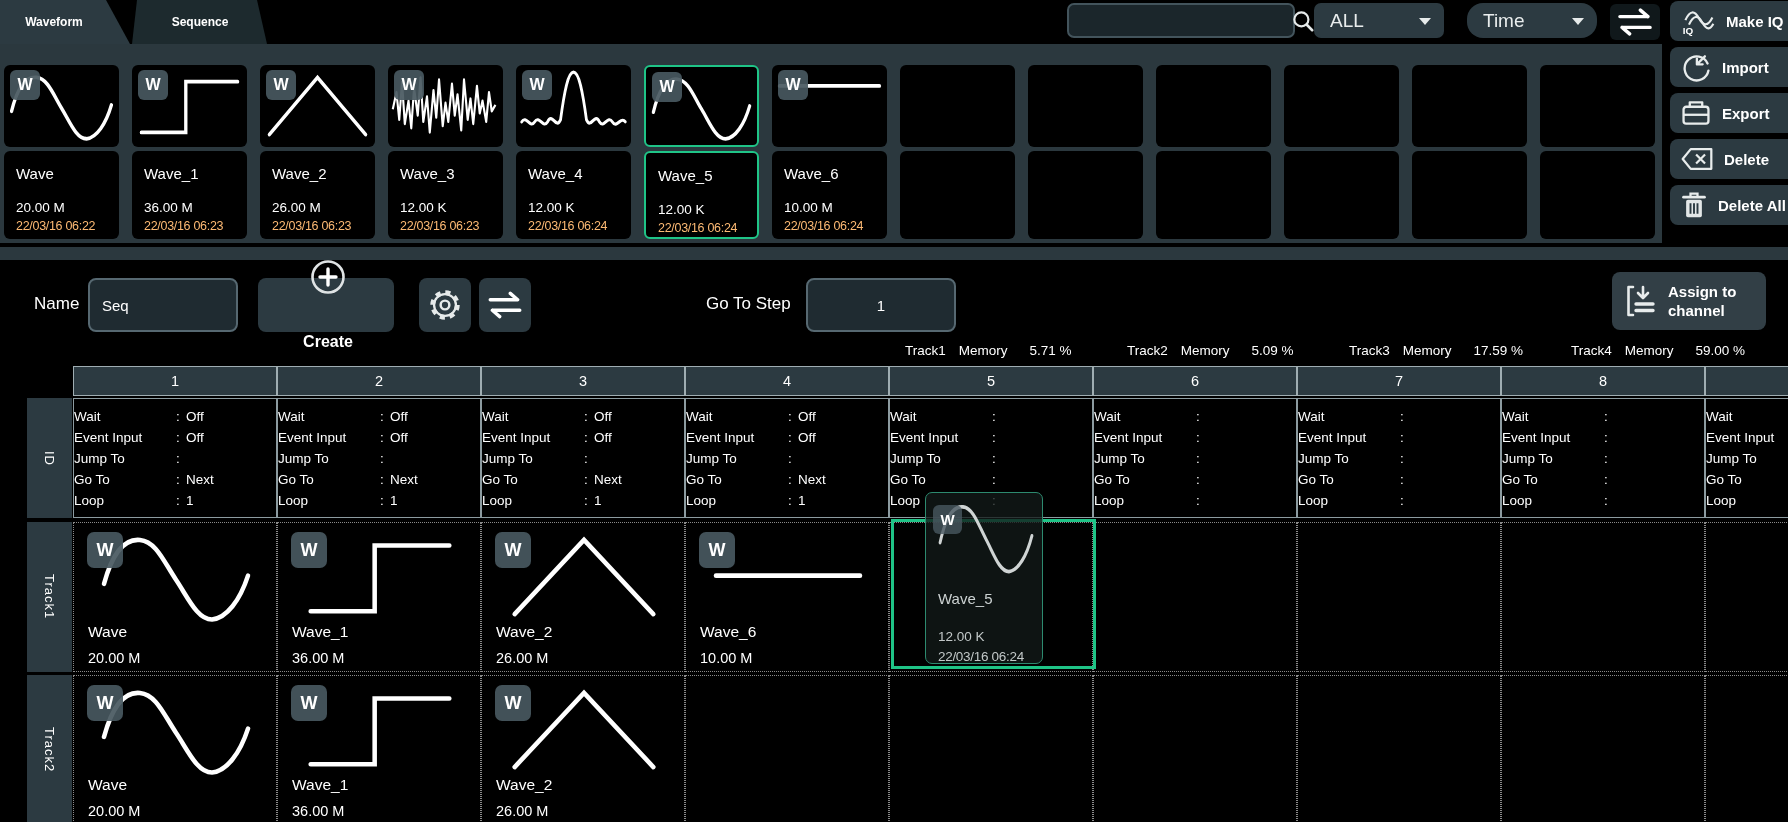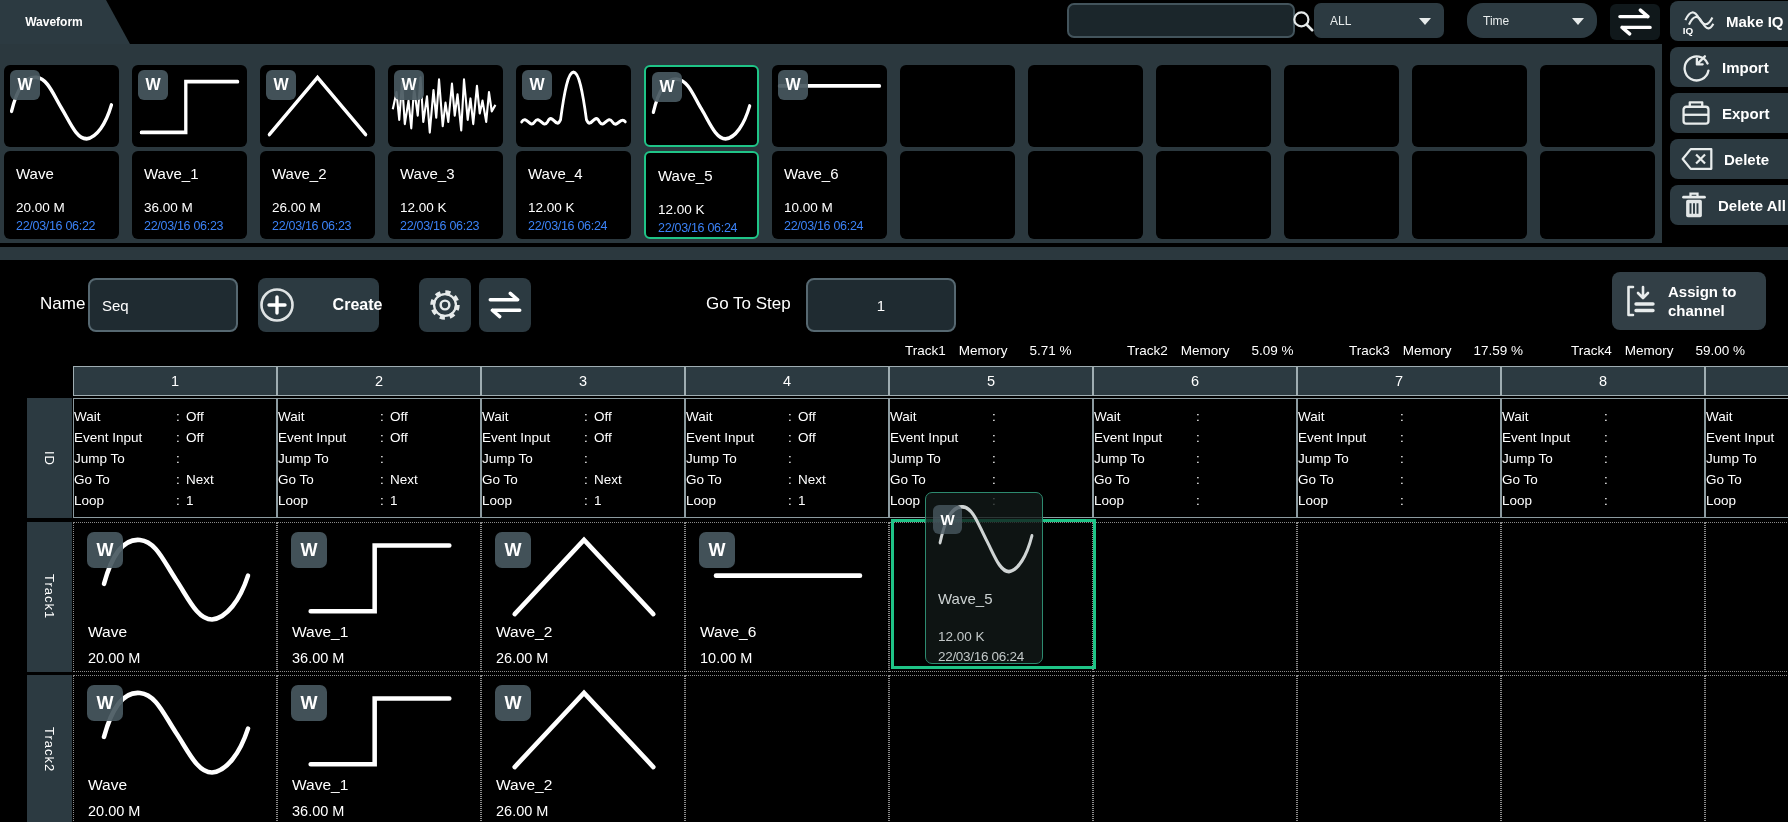--- a/index.html
+++ b/index.html
@@ -11,21 +11,21 @@
   .tab { position:absolute; top:0; height:44px; display:flex; align-items:center; justify-content:center;
          font-size:12px; font-weight:bold; color:#fff; }
   .tab-wave { left:0; width:130px; background:#2c3a41; clip-path:polygon(0 0,106px 0,130px 44px,0 44px); padding-right:22px; }
   .tab-seq  { left:131px; width:138px; background:#1d2a2e; clip-path:polygon(6px 0,126px 0,136px 44px,1px 44px); }
   .searchbox { position:absolute; left:1067px; top:3px; width:228px; height:35px; background:#1b262b;
                border:2px solid #43545c; border-radius:7px; display:flex; align-items:center; }
   .searchbox input { flex:1; background:transparent; border:none; outline:none; color:#fff;
                      font-size:15px; padding:0 8px 0 14px; font-family:inherit; }
   .dd { position:absolute; top:3px; height:35px; background:#2c3a41; border-radius:7px;
         display:flex; align-items:center; justify-content:space-between; padding:0 12px 0 16px;
-        font-size:12px; color:#e9eded; cursor:default; }
+        font-size:19px; color:#e9eded; cursor:default; }
   .dd-all { left:1314px; width:130px; }
   .dd-time { left:1467px; width:130px;border-radius:16px; }
   .swapbtn { position:absolute; left:1610px; top:4px; width:50px; height:36px; background:#10181b;
              border-radius:6px; display:flex; align-items:center; justify-content:center; }
 
   
   .panelbtn { position:absolute; left:1670px; width:140px; height:40px; background:#2c3a41; border-radius:8px;
               display:flex; align-items:center; gap:10px; padding-left:10px; font-size:15px; font-weight:bold; color:#fff; }
 
   
@@ -34,31 +34,31 @@
   .tile { width:115px; flex:0 0 115px; }
   .thumb { position:relative; width:115px; height:82px; background:#000; border-radius:6px; overflow:hidden; }
   .info  { position:relative; width:115px; height:88px; background:#000; border-radius:6px; margin-top:4px; padding:14px 0 0 12px; }
   .tile.sel .thumb, .tile.sel .info { border:2px solid #1fc487; }
   .wbadge { position:absolute; left:6px; top:5px; width:30px; height:30px; background:rgba(72,88,96,.92);
             border-radius:6px; color:#fff; font-size:16px; font-weight:bold;
             display:flex; align-items:center; justify-content:center; z-index:2; }
   .thumb svg { position:absolute; left:2px; top:4px; }
   .wname { font-size:15px; color:#fff; }
   .wsize { font-size:13.5px; color:#fff; margin-top:18px; }
-  .wdate { font-size:12.5px; color:#3b82f6; margin-top:4px; letter-spacing:-0.3px; }
+  .wdate { font-size:12.5px; color:#fdba74; margin-top:4px; letter-spacing:-0.3px; }
 
   .scrollstrip { position:absolute; left:0; top:247px; width:1788px; height:13px; background:#2b383e; }
 
   
   .ctl-label { position:absolute; font-size:17px; color:#fff; top:294px; }
   .ctl-input { position:absolute; top:278px; height:54px; background:#1f2b31; border:2px solid #566871;
                border-radius:8px; color:#fff; font-size:15px; font-family:inherit; outline:none; }
   .btn { position:absolute; top:278px; height:54px; background:#2c3a41; border-radius:8px;
          display:flex; align-items:center; justify-content:center; color:#fff; }
-  .createbtn { left:258px; width:121px; gap:38px; font-size:16px; font-weight:bold; padding-left:4px; }
+  .createbtn { left:258px; width:136px; gap:38px; font-size:16px; font-weight:bold; padding-left:4px;flex-direction:column; }
   .gearbtn { left:419px; width:52px; }
   .swapbtn2 { left:479px; width:52px; }
   .assignbtn { left:1612px; top:272px; width:154px; height:58px; background:#323f46; border-radius:8px;
                position:absolute; display:flex; align-items:center; gap:10px; padding-left:12px;
                font-size:15px; font-weight:bold; line-height:19px; color:#fff; }
 
   
   .mem { position:absolute; top:343px; display:flex; gap:13px; font-size:13.5px; color:#fff; }
   .mem .v { margin-left:9px; }
 
@@ -94,20 +94,23 @@
 
   .ic { flex:0 0 auto; }
 </style>
 </head>
 <body>
 
 <div class="topbar">
   <div class="tab tab-wave">
       <span>Waveform</span>
     </div>
+  <div class="tab tab-seq">
+      <span>Sequence</span>
+    </div>
 
   <div class="searchbox">
     <input type="text" value="" style="">
     <svg class="ic" width="26" height="26" viewBox="0 0 24 24" style="margin-right:8px">
       <circle cx="10.5" cy="10.5" r="6.5" fill="none" stroke="#e6eaea" stroke-width="2"></circle>
       <line x1="15.5" y1="15.5" x2="20.5" y2="20.5" stroke="#e6eaea" stroke-width="2.4" stroke-linecap="round"></line>
     </svg>
   </div>
 
   <div class="dd dd-all">
@@ -292,21 +295,21 @@
       <div class="info"></div>
     </div>
   <div class="tile">
       <div class="thumb"></div>
       <div class="info"></div>
     </div>
 </div>
 
 <div class="scrollstrip"></div>
 
-<span class="ctl-label" style="left:40px">Name</span>
+<span class="ctl-label" style="left:34px">Name</span>
 <input class="ctl-input" style="left: 88px; width: 150px; padding-left: 12px;" value="Seq">
 
 <div class="btn createbtn">
   <svg class="ic" width="36" height="36" viewBox="0 0 36 36">
     <circle cx="18" cy="18" r="15.5" fill="none" stroke="#dfe3e4" stroke-width="2.6"></circle>
     <path d="M18 10 V26 M10 18 H26" stroke="#fff" stroke-width="3.4" stroke-linecap="round"></path>
   </svg>
   <span>Create</span>
 </div>
 

